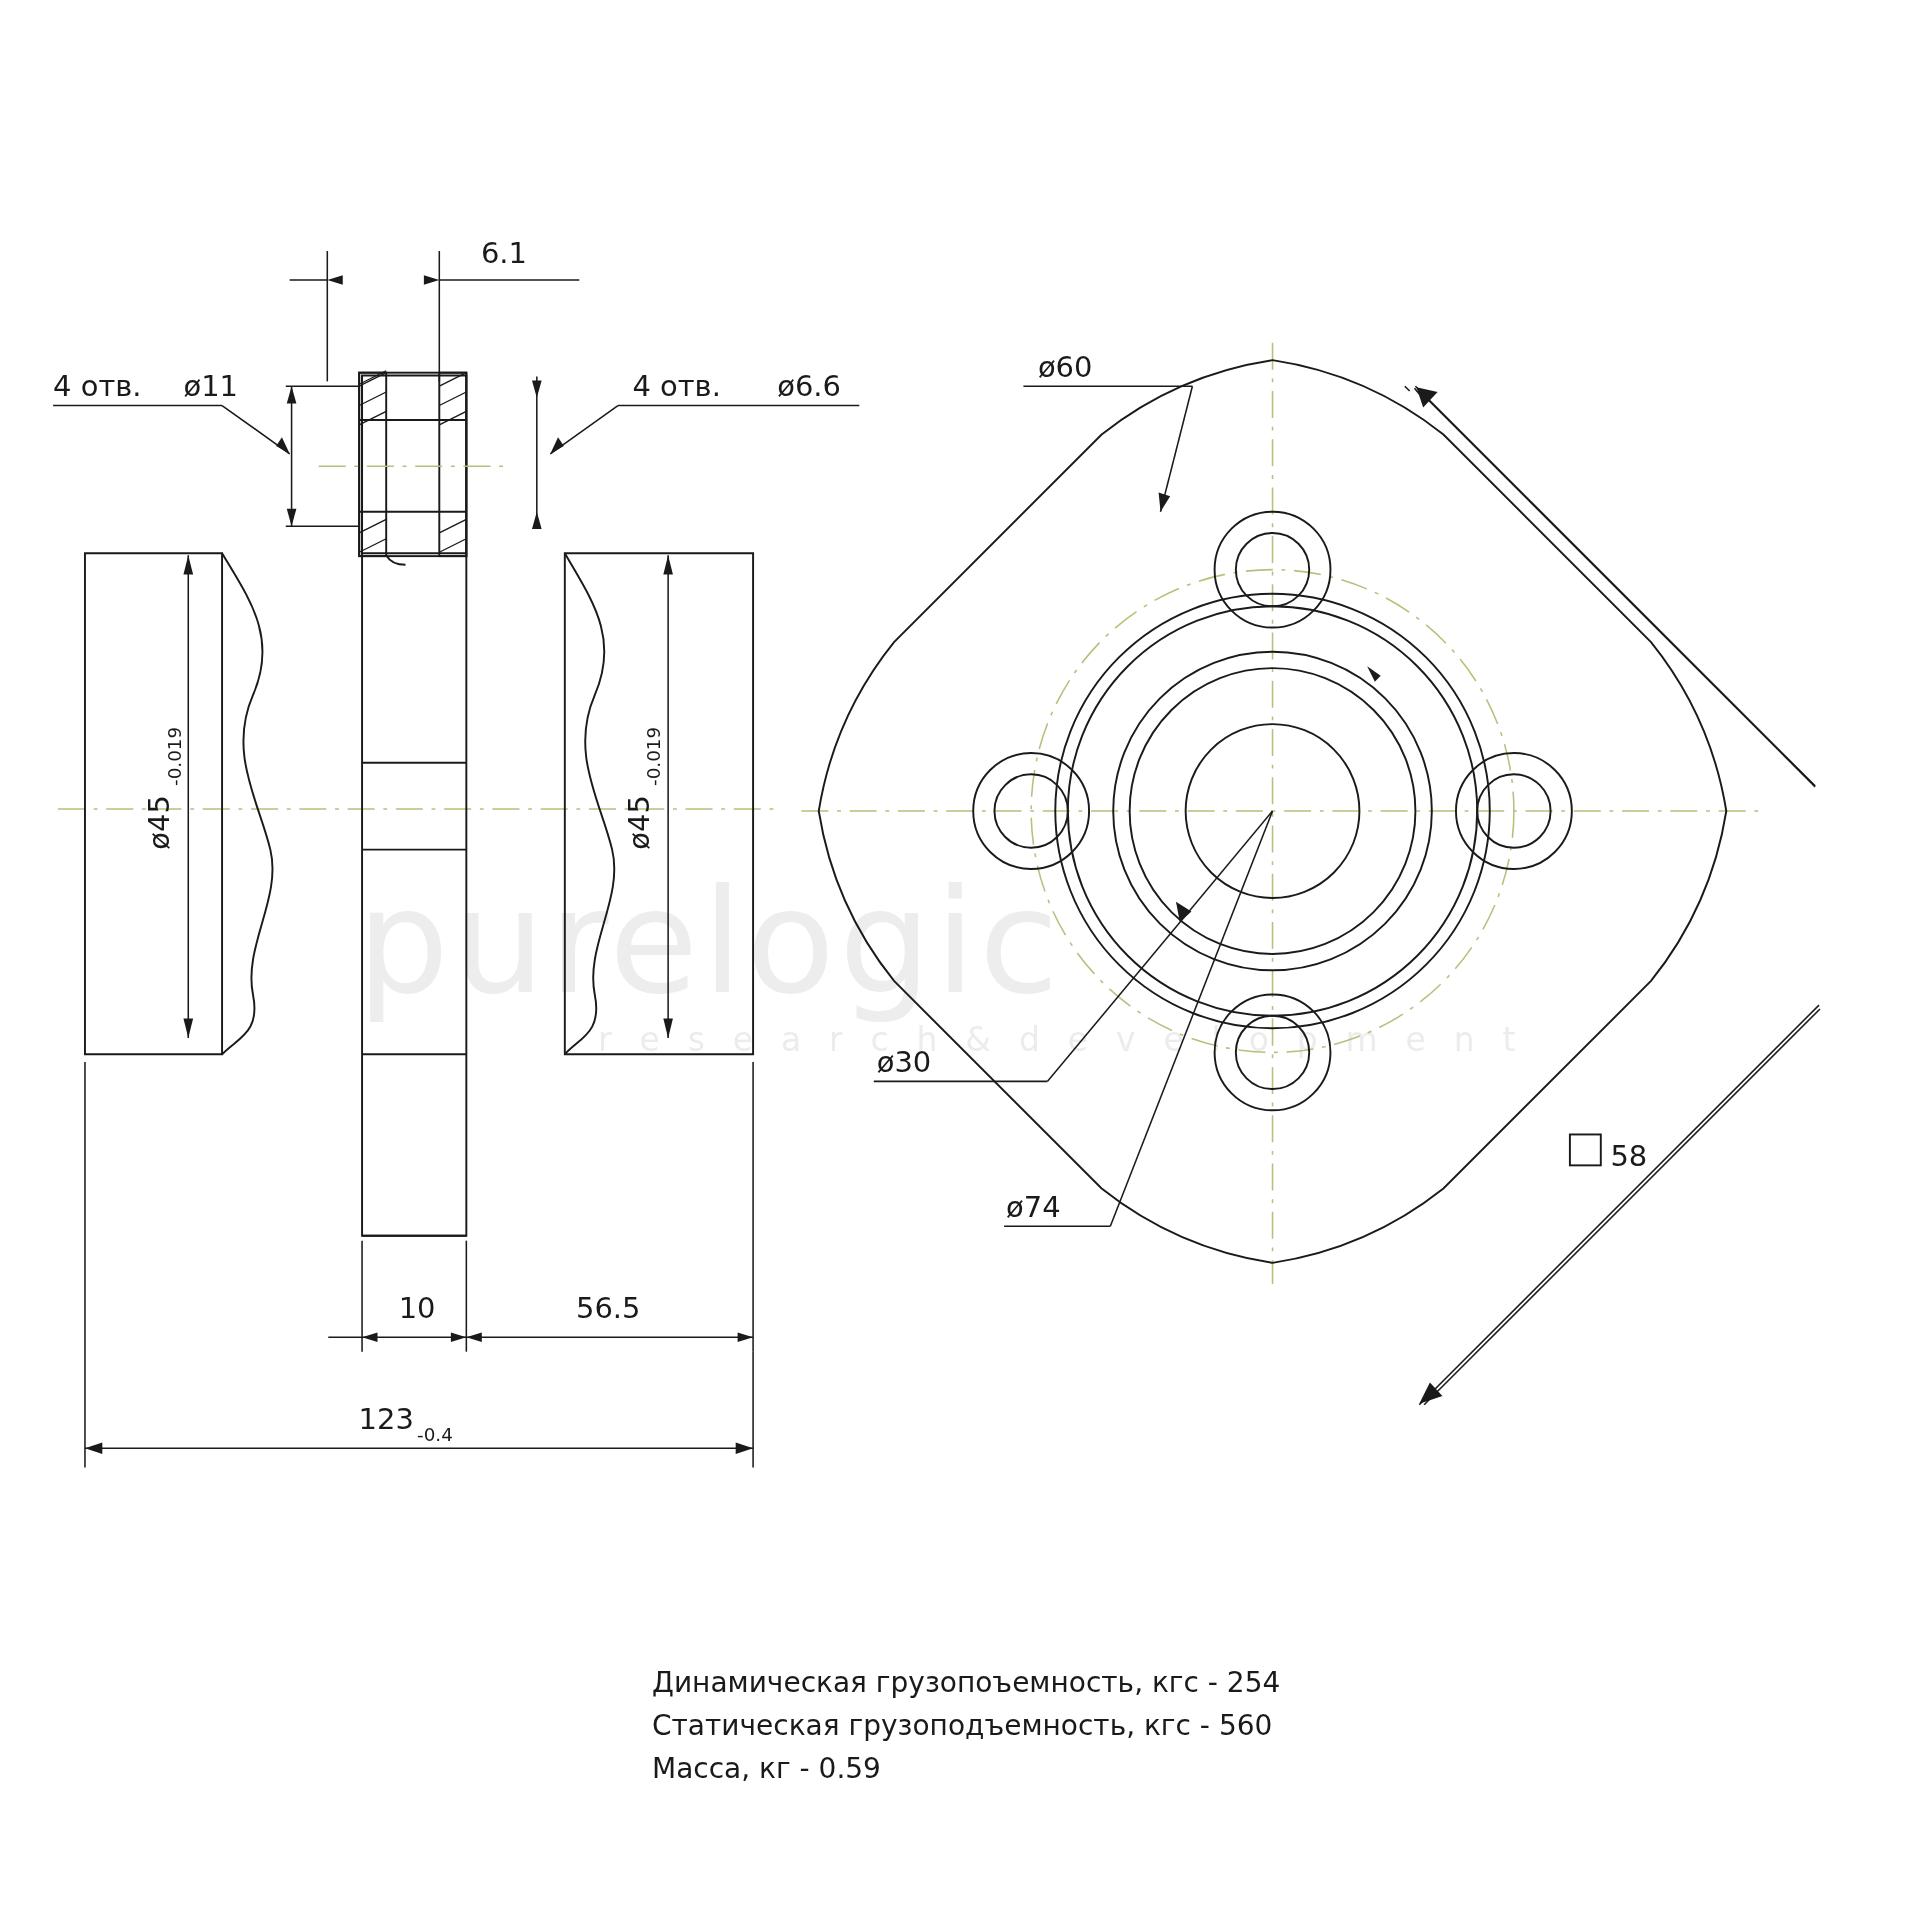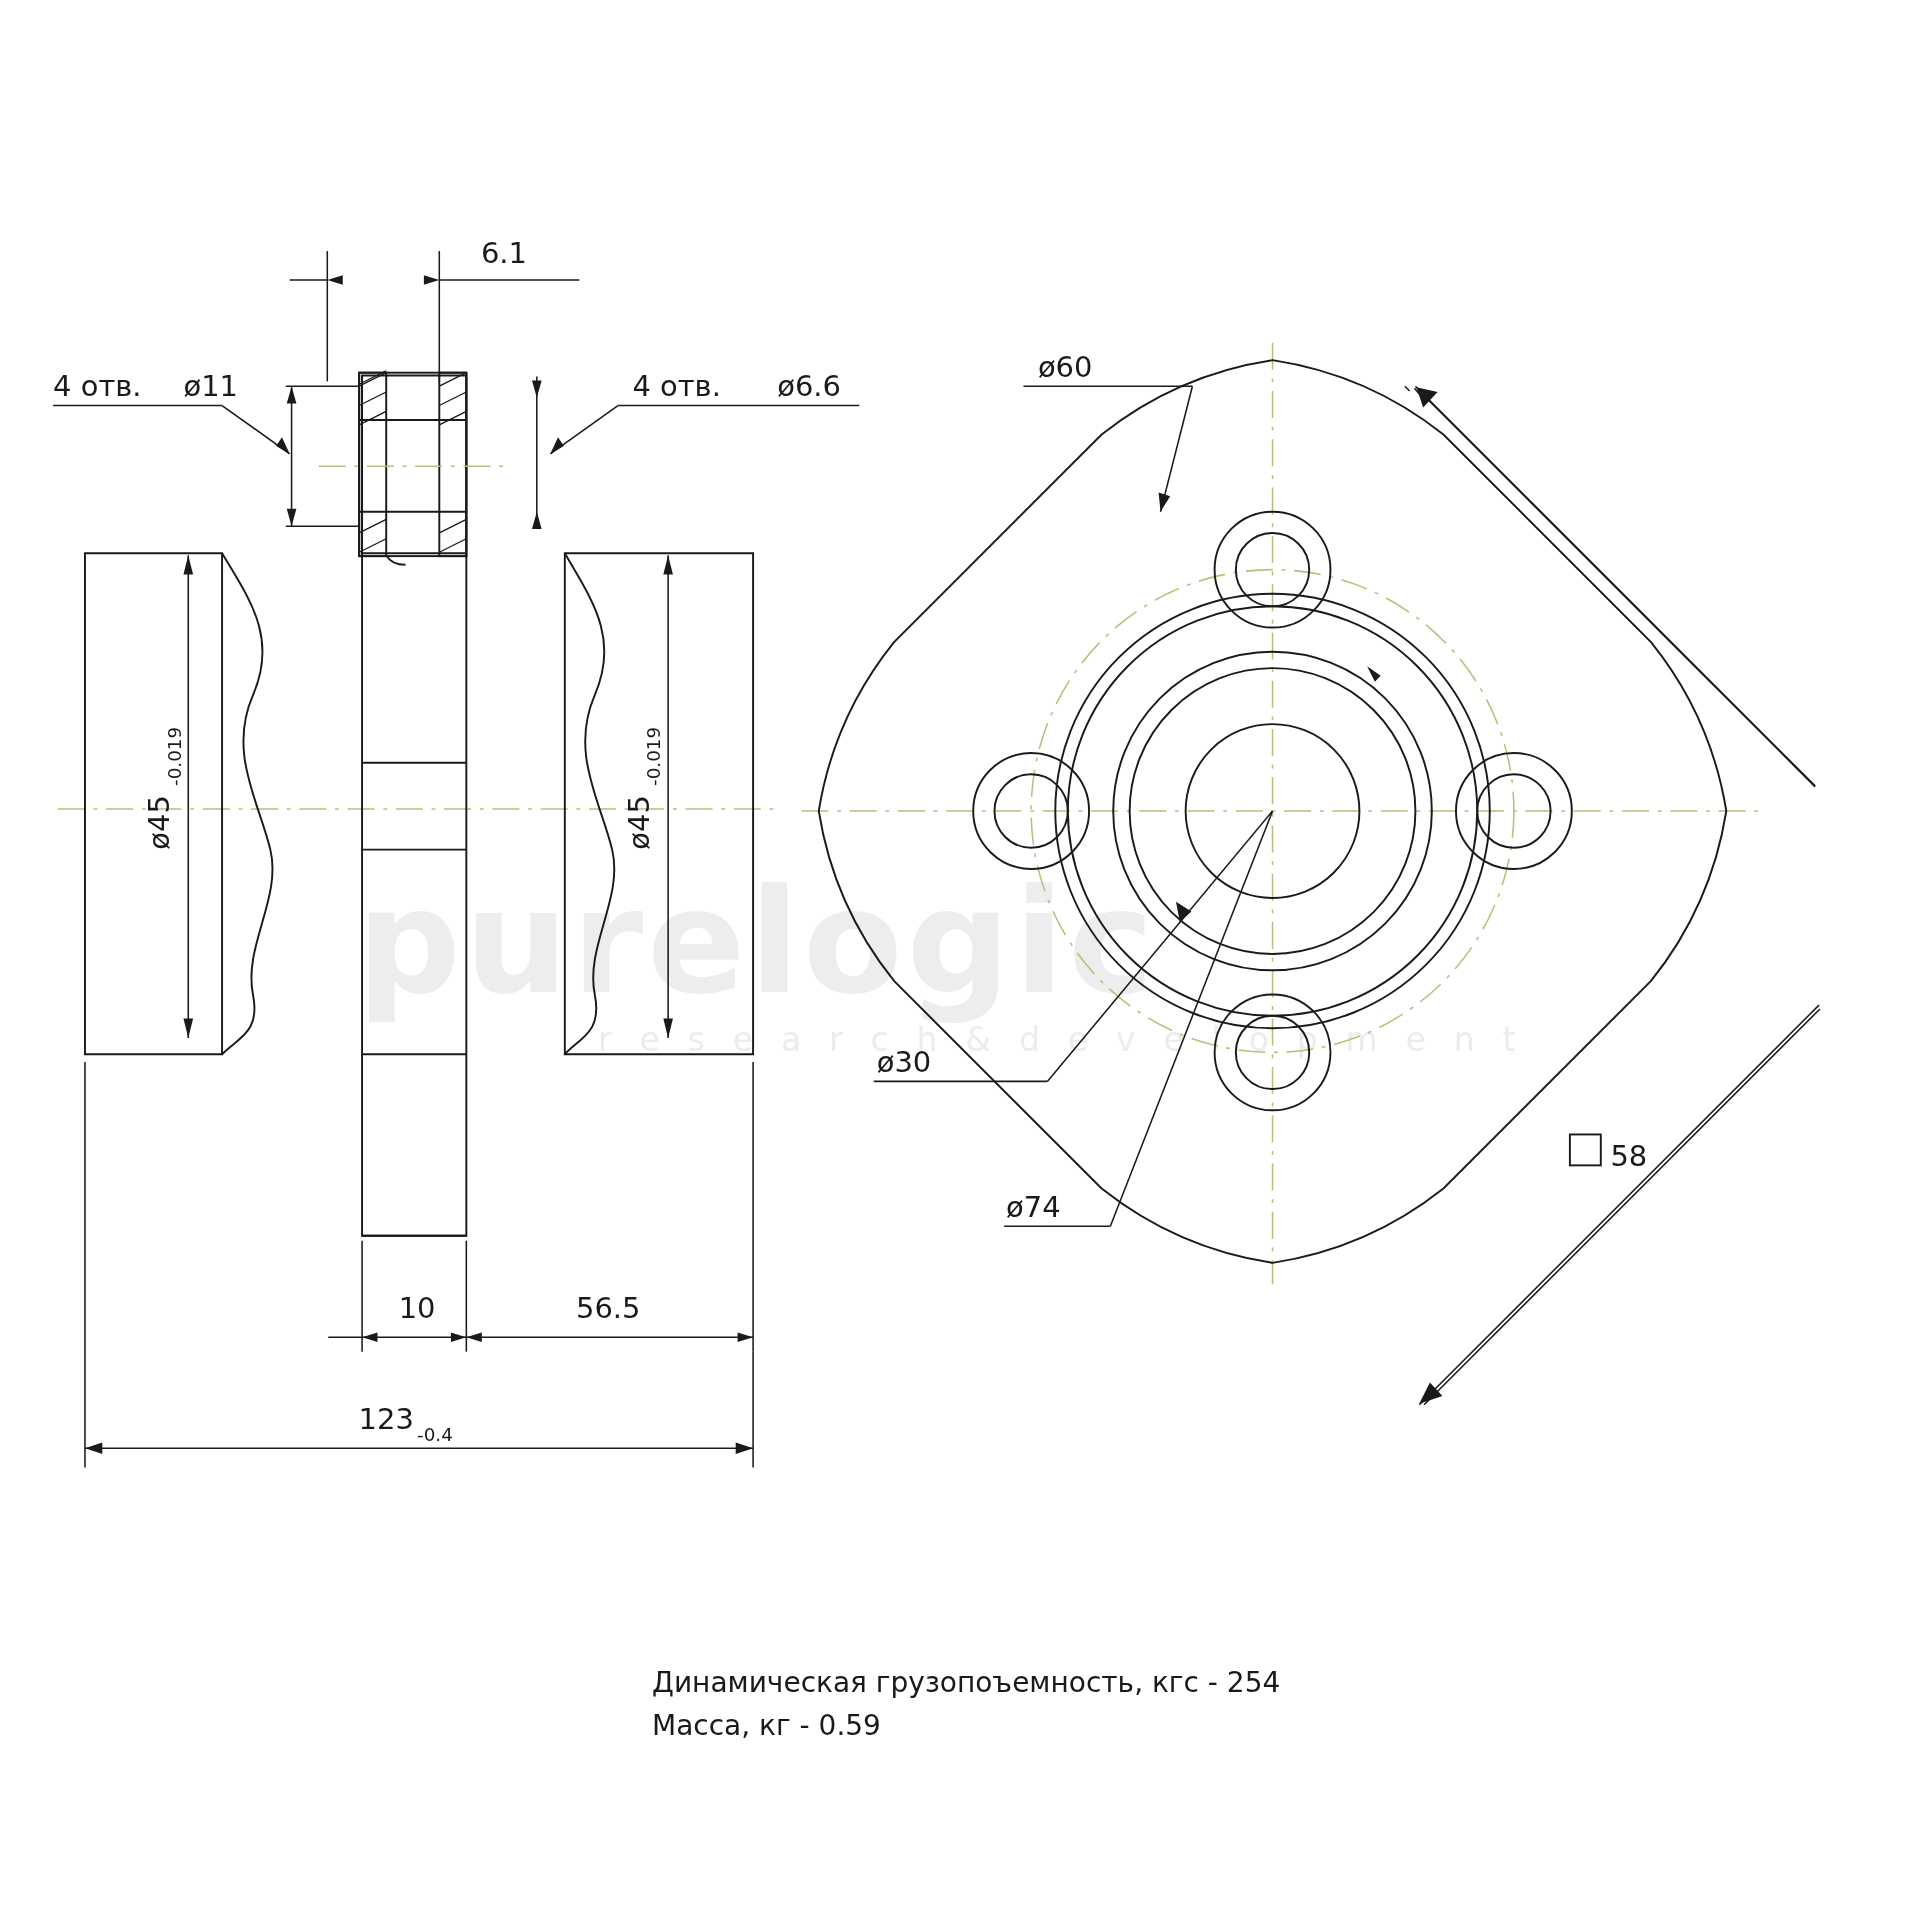--- a/index.html
+++ b/index.html
@@ -59,21 +59,21 @@
     position: absolute;
     left: 357px;
     top: 869px;
     width: 1255px;
     height: 183px;
     pointer-events: none;
   }
   .wm-text {
     font-family: "DejaVu Sans", sans-serif;
     font-size: 145px;
-    font-weight: bold;
+    font-weight: normal;
     letter-spacing: 3.9px;
     color: #ededed;
     line-height: 145px;
   }
   .wm-sub {
     font-family: "DejaVu Sans", sans-serif;
     font-size: 33px;
     letter-spacing: 8.7px;
     color: #ececec;
     margin-top: 5.8px;
@@ -295,17 +295,18 @@
       <polygon points="1467,401 1489,406 1474,422" fill="#1a1a1a"></polygon>
       <polygon points="1470,1454 1481,1432 1494,1446" fill="#1a1a1a"></polygon>
 
       <rect class="ln" x="1626" y="1175" width="32" height="32"></rect>
       <text class="txt" x="1668" y="1208">58</text>
     </g>
   </svg>
 
   <div class="notes">
     <div>Динамическая грузопоъемность, кгс - 254</div>
+    <div>Статическая грузоподъемность, кгс - 560</div>
     <div>Масса, кг - 0.59</div>
   </div>
 
 </div>
 
 
 </body></html>

